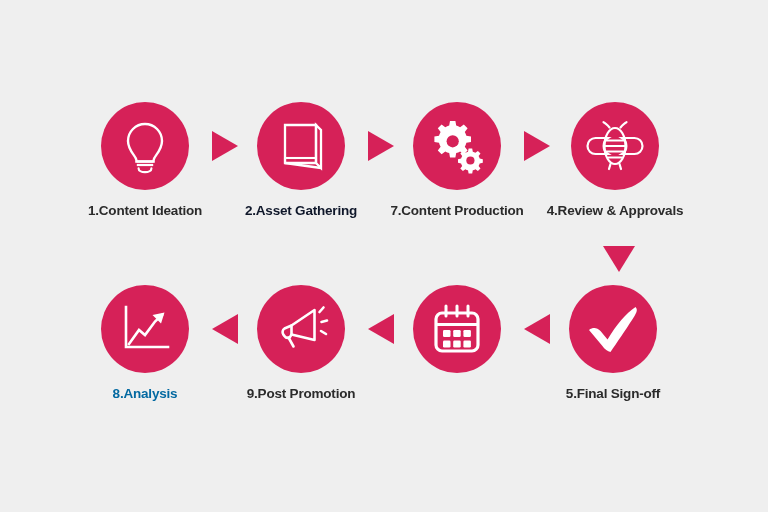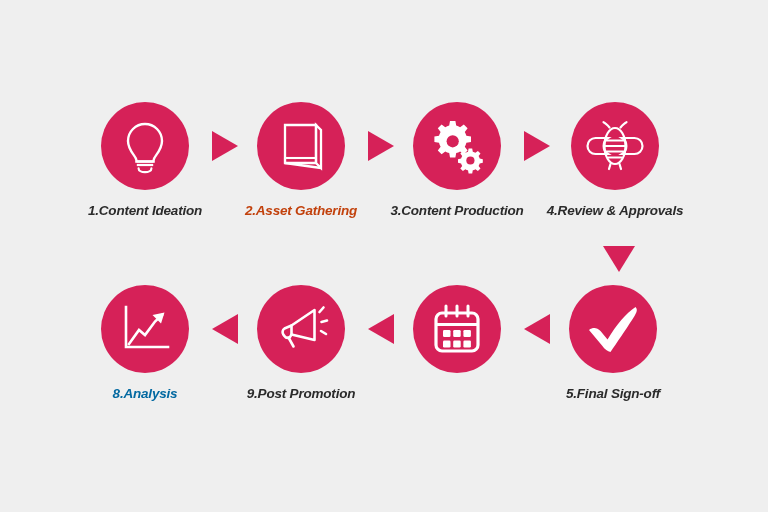--- a/index.html
+++ b/index.html
@@ -4,21 +4,21 @@
 <title>Content Workflow Diagram</title>
 <style>
   html,body{margin:0;padding:0;}
   body{
     width:768px;height:512px;
     background:#efefef;
     font-family:"Liberation Sans", sans-serif;
     overflow:hidden;
     position:relative;
   }
-  #canvas{position:absolute;inset:0;width:768px;height:368px;font-style:italic;}
+  #canvas{position:absolute;inset:0;width:768px;height:368px;}
 
   .node{position:absolute;width:160px;text-align:center;}
   .circle{
     width:88px;height:88px;border-radius:50%;
     margin:0 auto;
     display:flex;align-items:center;justify-content:center;
     box-sizing:border-box;
   }
   .circle svg{display:block;}
   .label{
@@ -66,37 +66,37 @@
   <div class="node" style="left:221px;top:102px;">
     <div class="circle" style="background: rgb(214, 33, 88);">
       <svg width="52" height="54" viewBox="0 0 52 54">
         <path d="M10 6 L41 6 L41 44 L10 44 Z" fill="none" stroke="#ffffff" stroke-width="2.3"></path>
         <path d="M41 6 L46 11 L46 49 L41 44 Z" fill="none" stroke="#ffffff" stroke-width="2.3"></path>
         <path d="M10 44 L46 49" fill="none" stroke="#ffffff" stroke-width="2.3"></path>
         <path d="M10 39 L41 39" fill="none" stroke="#ffffff" stroke-width="2.1"></path>
         <path d="M10 44 L10 39" fill="none" stroke="#ffffff" stroke-width="2.1"></path>
       </svg>
     </div>
-    <div class="label" style="color: #c2410c;">2.Asset Gathering</div>
+    <div class="label" style="color: #0f172a;">2.Asset Gathering</div>
   </div>
 
   <div class="arrow arrow-right" style="left:368px;top:131px;border-left:26px solid #d62158;"></div>
 
   <div class="node" style="left:377px;top:102px;">
     <div class="circle" style="background: rgb(214, 33, 88);">
       <svg width="58" height="58" viewBox="0 0 58 58">
         <g fill="#ffffff">
           <path d="M22 4 l5.4 0 0.8 4.6 a14 14 0 0 1 3.9 1.6 l3.7 -2.8 3.8 3.8 -2.8 3.7 a14 14 0 0 1 1.6 3.9 l4.6 0.8 0 5.4 -4.6 0.8 a14 14 0 0 1 -1.6 3.9 l2.8 3.7 -3.8 3.8 -3.7 -2.8 a14 14 0 0 1 -3.9 1.6 l-0.8 4.6 -5.4 0 -0.8 -4.6 a14 14 0 0 1 -3.9 -1.6 l-3.7 2.8 -3.8 -3.8 2.8 -3.7 a14 14 0 0 1 -1.6 -3.9 l-4.6 -0.8 0 -5.4 4.6 -0.8 a14 14 0 0 1 1.6 -3.9 l-2.8 -3.7 3.8 -3.8 3.7 2.8 a14 14 0 0 1 3.9 -1.6 Z"></path>
           <circle cx="24.7" cy="24.3" r="6.1" fill="#d62158"></circle>
           <path d="M40.6 31.6 l3.6 0 0.6 3.1 a9.6 9.6 0 0 1 2.6 1.1 l2.5 -1.9 2.6 2.6 -1.9 2.5 a9.6 9.6 0 0 1 1.1 2.6 l3.1 0.6 0 3.6 -3.1 0.6 a9.6 9.6 0 0 1 -1.1 2.6 l1.9 2.5 -2.6 2.6 -2.5 -1.9 a9.6 9.6 0 0 1 -2.6 1.1 l-0.6 3.1 -3.6 0 -0.6 -3.1 a9.6 9.6 0 0 1 -2.6 -1.1 l-2.5 1.9 -2.6 -2.6 1.9 -2.5 a9.6 9.6 0 0 1 -1.1 -2.6 l-3.1 -0.6 0 -3.6 3.1 -0.6 a9.6 9.6 0 0 1 1.1 -2.6 l-1.9 -2.5 2.6 -2.6 2.5 1.9 a9.6 9.6 0 0 1 2.6 -1.1 Z"></path>
           <circle cx="42.4" cy="43.5" r="4.1" fill="#d62158"></circle>
         </g>
       </svg>
     </div>
-    <div class="label" style="color: rgb(43, 43, 43);">3.Content Production</div>
+    <div class="label" style="color: rgb(43, 43, 43);">7.Content Production</div>
   </div>
 
   <div class="arrow arrow-right" style="left:524px;top:131px;border-left:26px solid #d62158;"></div>
 
   <div class="node" style="left:535px;top:102px;">
     <div class="circle" style="background: rgb(214, 33, 88);">
       <svg width="60" height="58" viewBox="0 0 60 58">
         <g fill="none" stroke="#ffffff" stroke-width="2.2" stroke-linecap="round">
           <path d="M24.5 10.5 C22 7.5 20.5 6 18.5 5.2"></path>
           <path d="M35.5 10.5 C38 7.5 39.5 6 41.5 5.2"></path>

